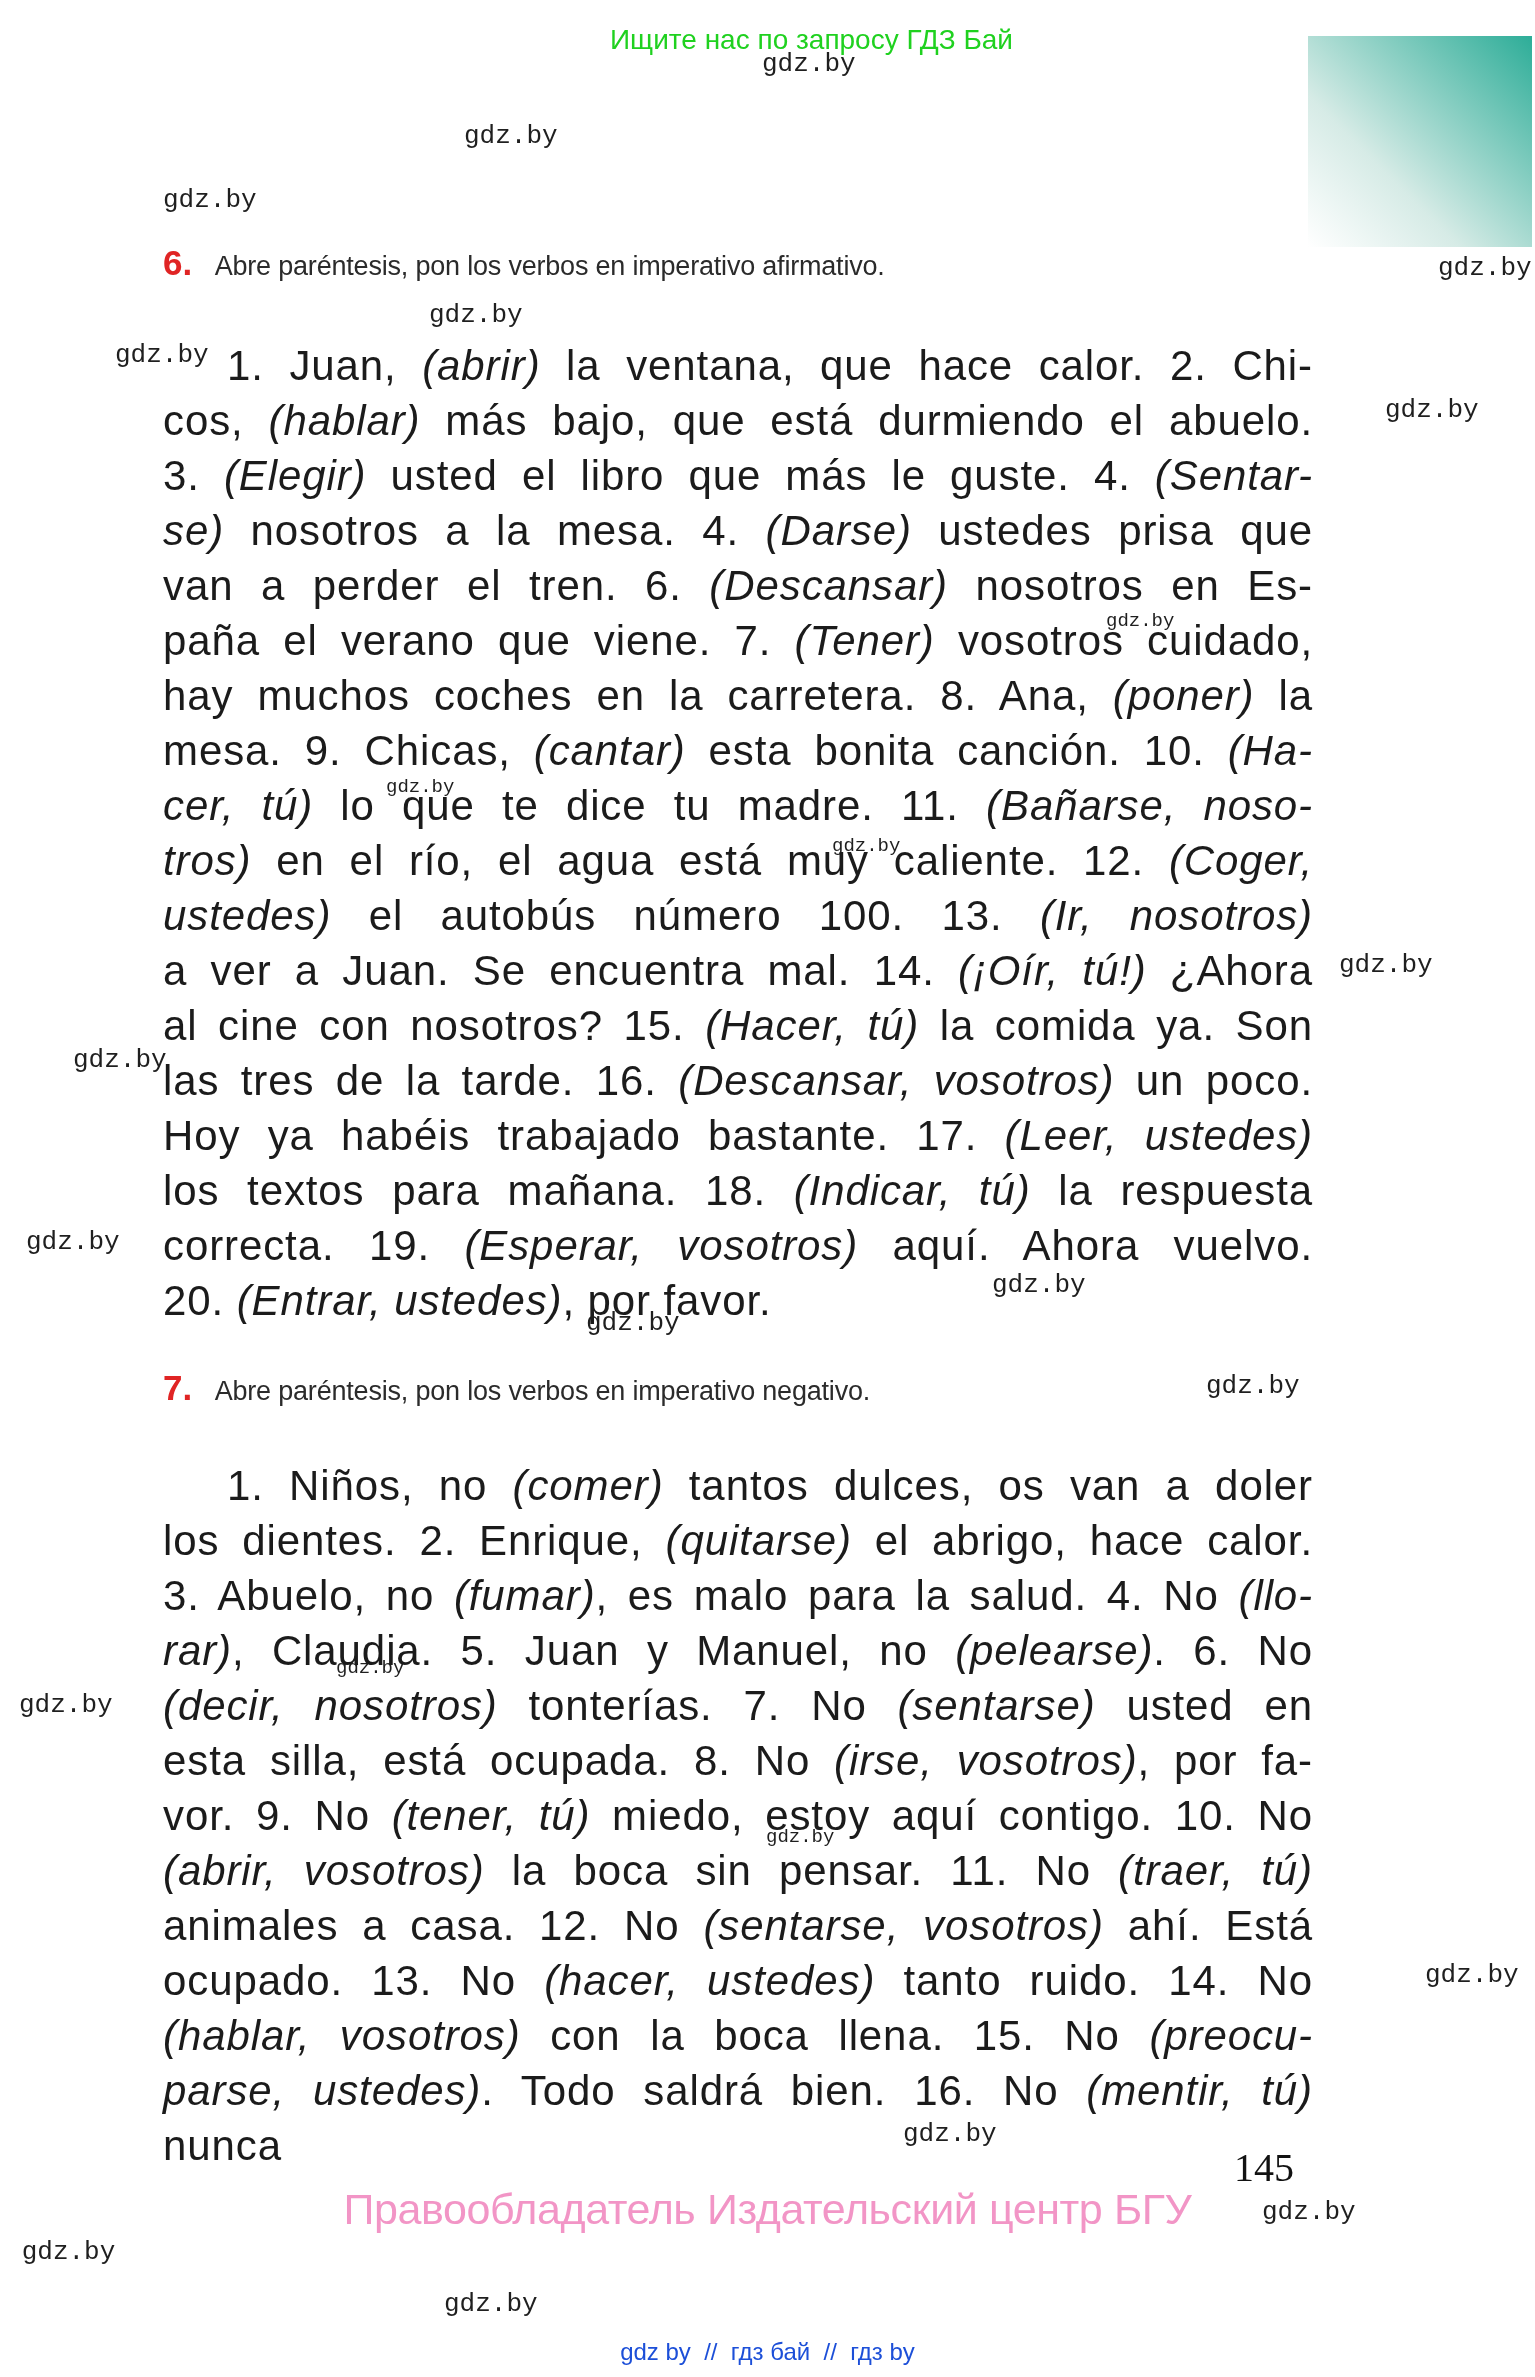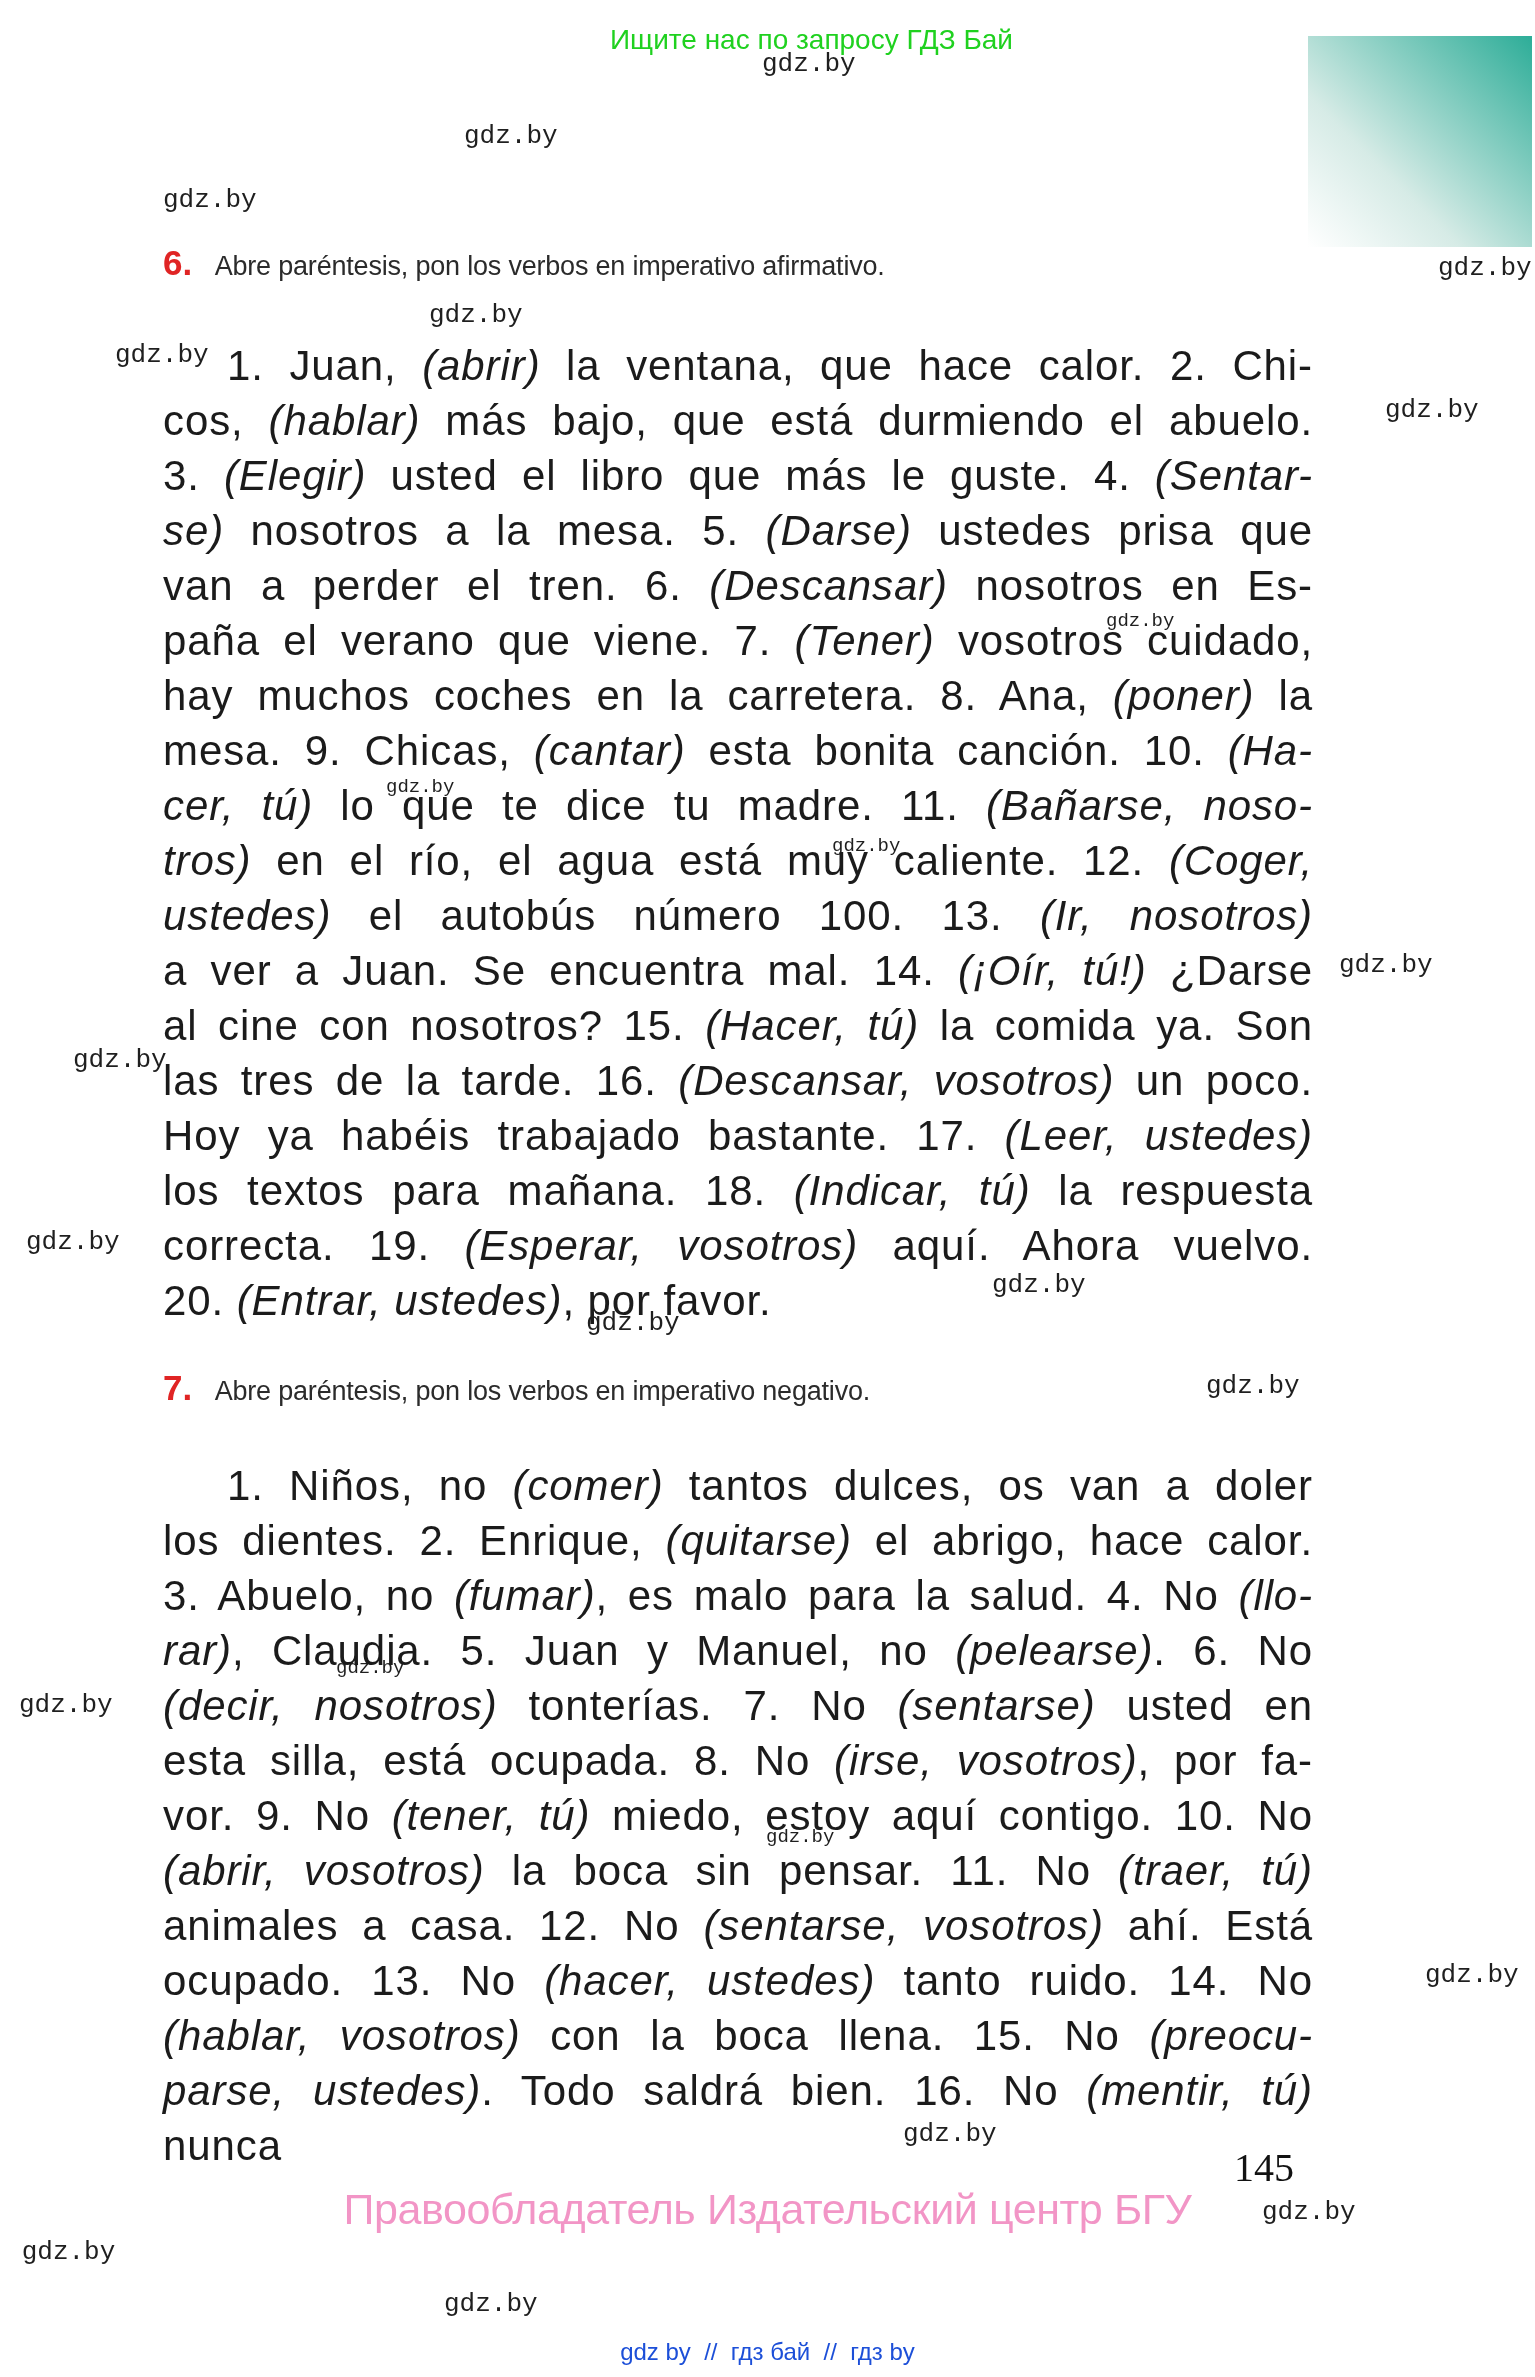--- a/index.html
+++ b/index.html
@@ -83,29 +83,29 @@
     </div>
 
   <div class="ex-head" id="ex6-head">
     <span class="num">6.</span>
     <span class="ttl">Abre paréntesis, pon los verbos en imperativo afirmativo.</span>
   </div>
   <div class="para" id="ex6-para">
       <div class="line"><span>1. Juan, </span><span class="it">(abrir)</span><span> la ventana, que hace calor. 2. Chi-</span></div>
       <div class="line"><span>cos, </span><span class="it">(hablar)</span><span> más bajo, que está durmiendo el abuelo.</span></div>
       <div class="line"><span>3. </span><span class="it">(Elegir)</span><span> usted el libro que más le guste. 4. </span><span class="it">(Sentar-</span></div>
-      <div class="line"><span class="it">se)</span><span> nosotros a la mesa. 5. </span><span class="it">(Darse)</span><span> ustedes prisa que</span></div>
+      <div class="line"><span class="it">se)</span><span> nosotros a la mesa. 4. </span><span class="it">(Darse)</span><span> ustedes prisa que</span></div>
       <div class="line"><span>van a perder el tren. 6. </span><span class="it">(Descansar)</span><span> nosotros en Es-</span></div>
       <div class="line"><span>paña el verano que viene. 7. </span><span class="it">(Tener)</span><span> vosotros cuidado,</span></div>
       <div class="line"><span>hay muchos coches en la carretera. 8. Ana, </span><span class="it">(poner)</span><span> la</span></div>
       <div class="line"><span>mesa. 9. Chicas, </span><span class="it">(cantar)</span><span> esta bonita canción. 10. </span><span class="it">(Ha-</span></div>
       <div class="line"><span class="it">cer, tú)</span><span> lo que te dice tu madre. 11. </span><span class="it">(Bañarse, noso-</span></div>
       <div class="line"><span class="it">tros)</span><span> en el río, el agua está muy caliente. 12. </span><span class="it">(Coger,</span></div>
       <div class="line"><span class="it">ustedes)</span><span> el autobús número 100. 13. </span><span class="it">(Ir, nosotros)</span></div>
-      <div class="line"><span>a ver a Juan. Se encuentra mal. 14. </span><span class="it">(¡Oír, tú!)</span><span> ¿Darse</span></div>
+      <div class="line"><span>a ver a Juan. Se encuentra mal. 14. </span><span class="it">(¡Oír, tú!)</span><span> ¿Ahora</span></div>
       <div class="line"><span>al cine con nosotros? 15. </span><span class="it">(Hacer, tú)</span><span> la comida ya. Son</span></div>
       <div class="line"><span>las tres de la tarde. 16. </span><span class="it">(Descansar, vosotros)</span><span> un poco.</span></div>
       <div class="line"><span>Hoy ya habéis trabajado bastante. 17. </span><span class="it">(Leer, ustedes)</span></div>
       <div class="line"><span>los textos para mañana. 18. </span><span class="it">(Indicar, tú)</span><span> la respuesta</span></div>
       <div class="line"><span>correcta. 19. </span><span class="it">(Esperar, vosotros)</span><span> aquí. Ahora vuelvo.</span></div>
       <div class="line"><span>20. </span><span class="it">(Entrar, ustedes)</span><span>, por favor.</span></div>
     </div>
 
   <div class="ex-head" id="ex7-head">
     <span class="num">7.</span>

